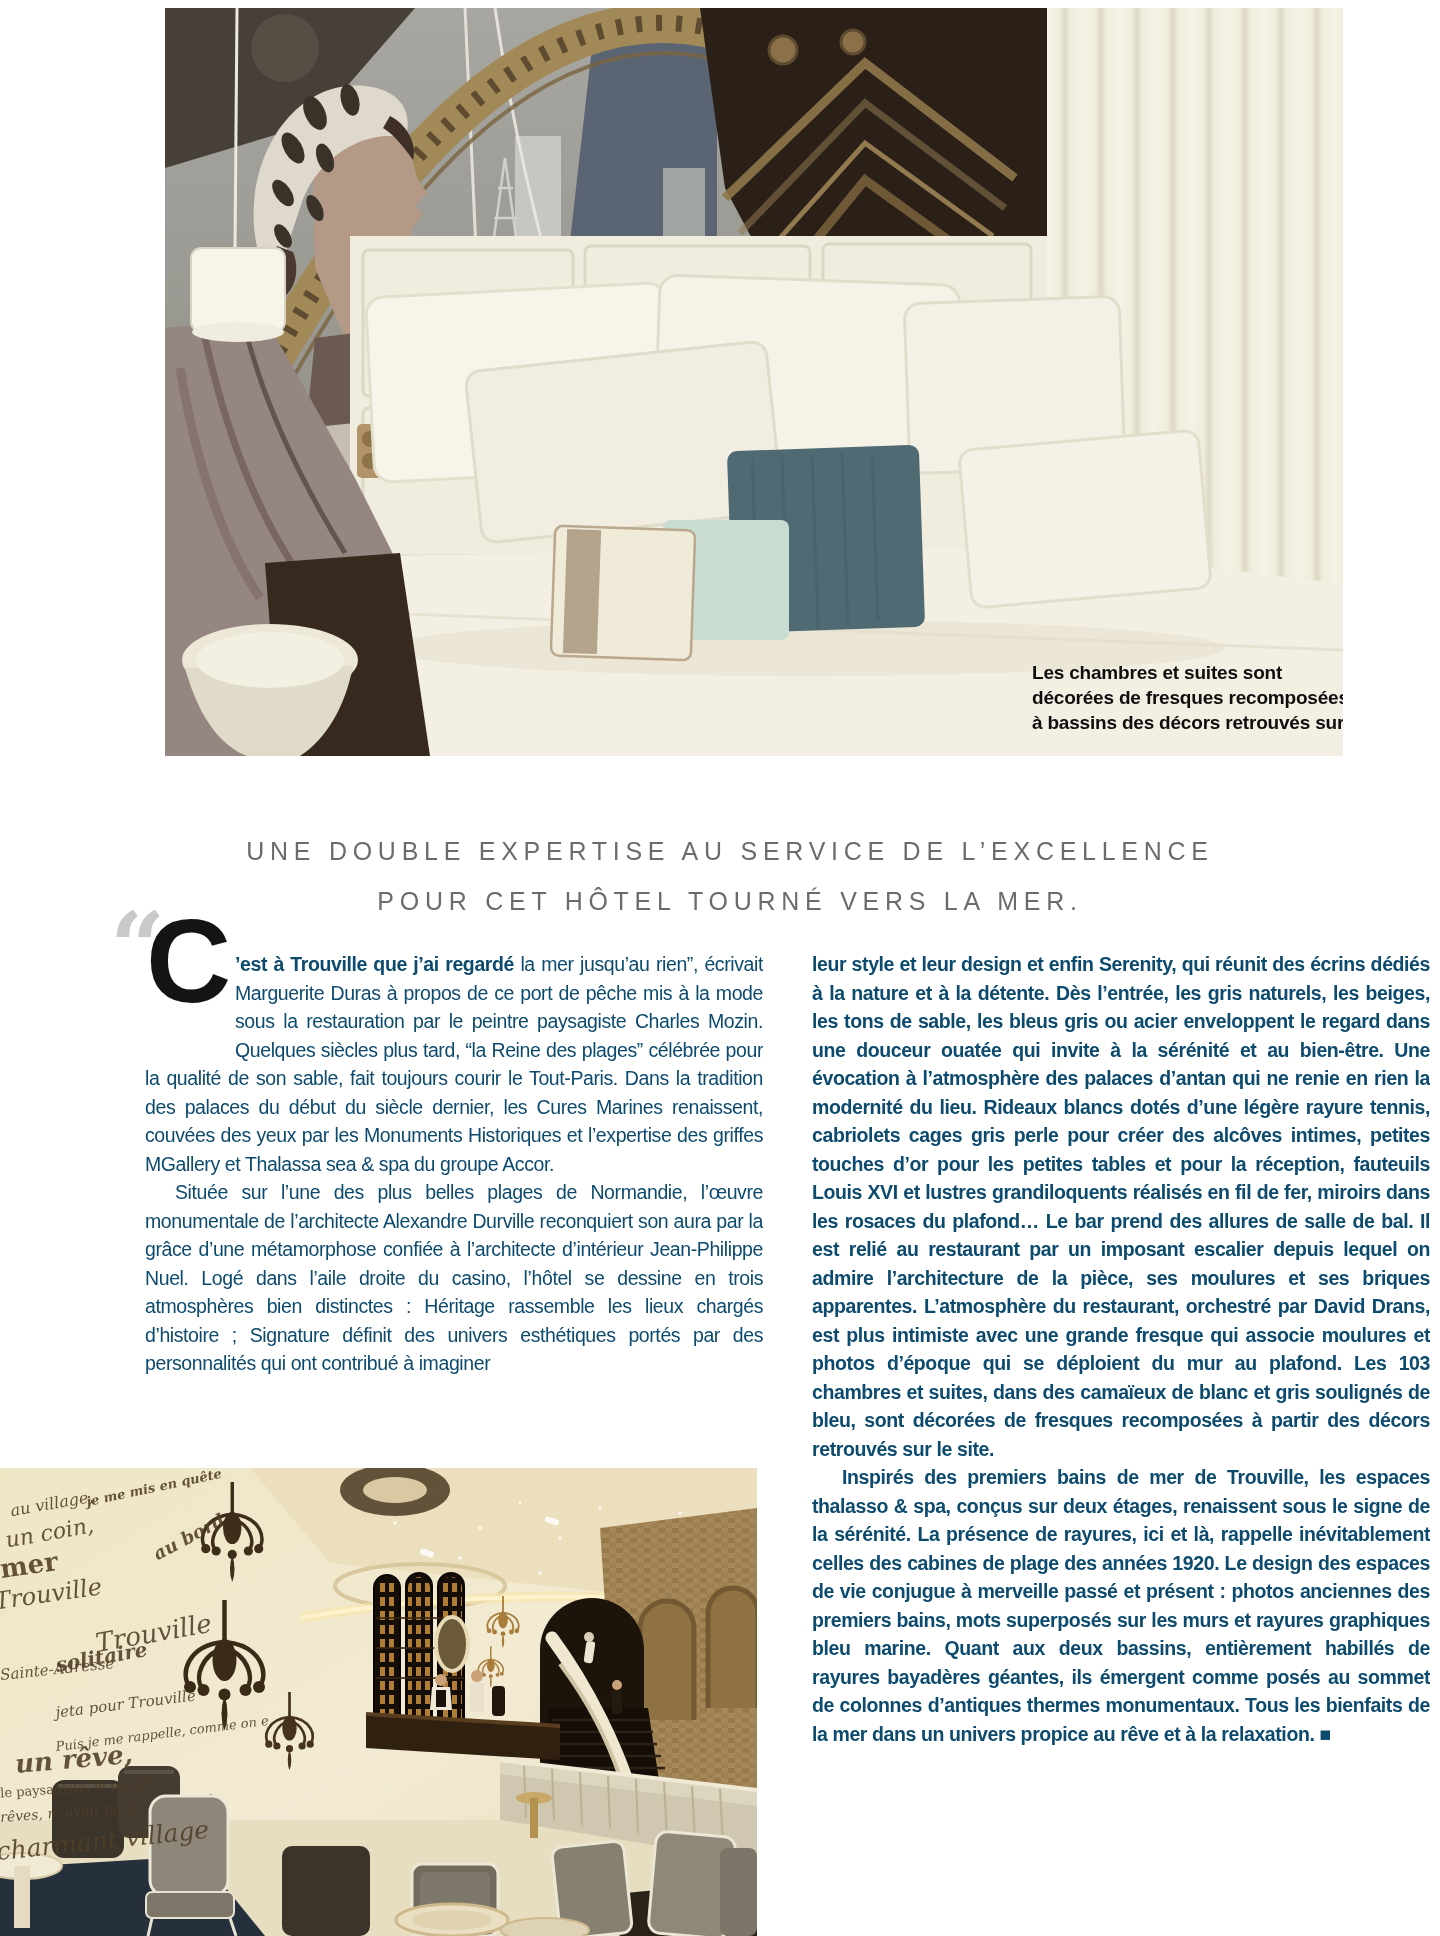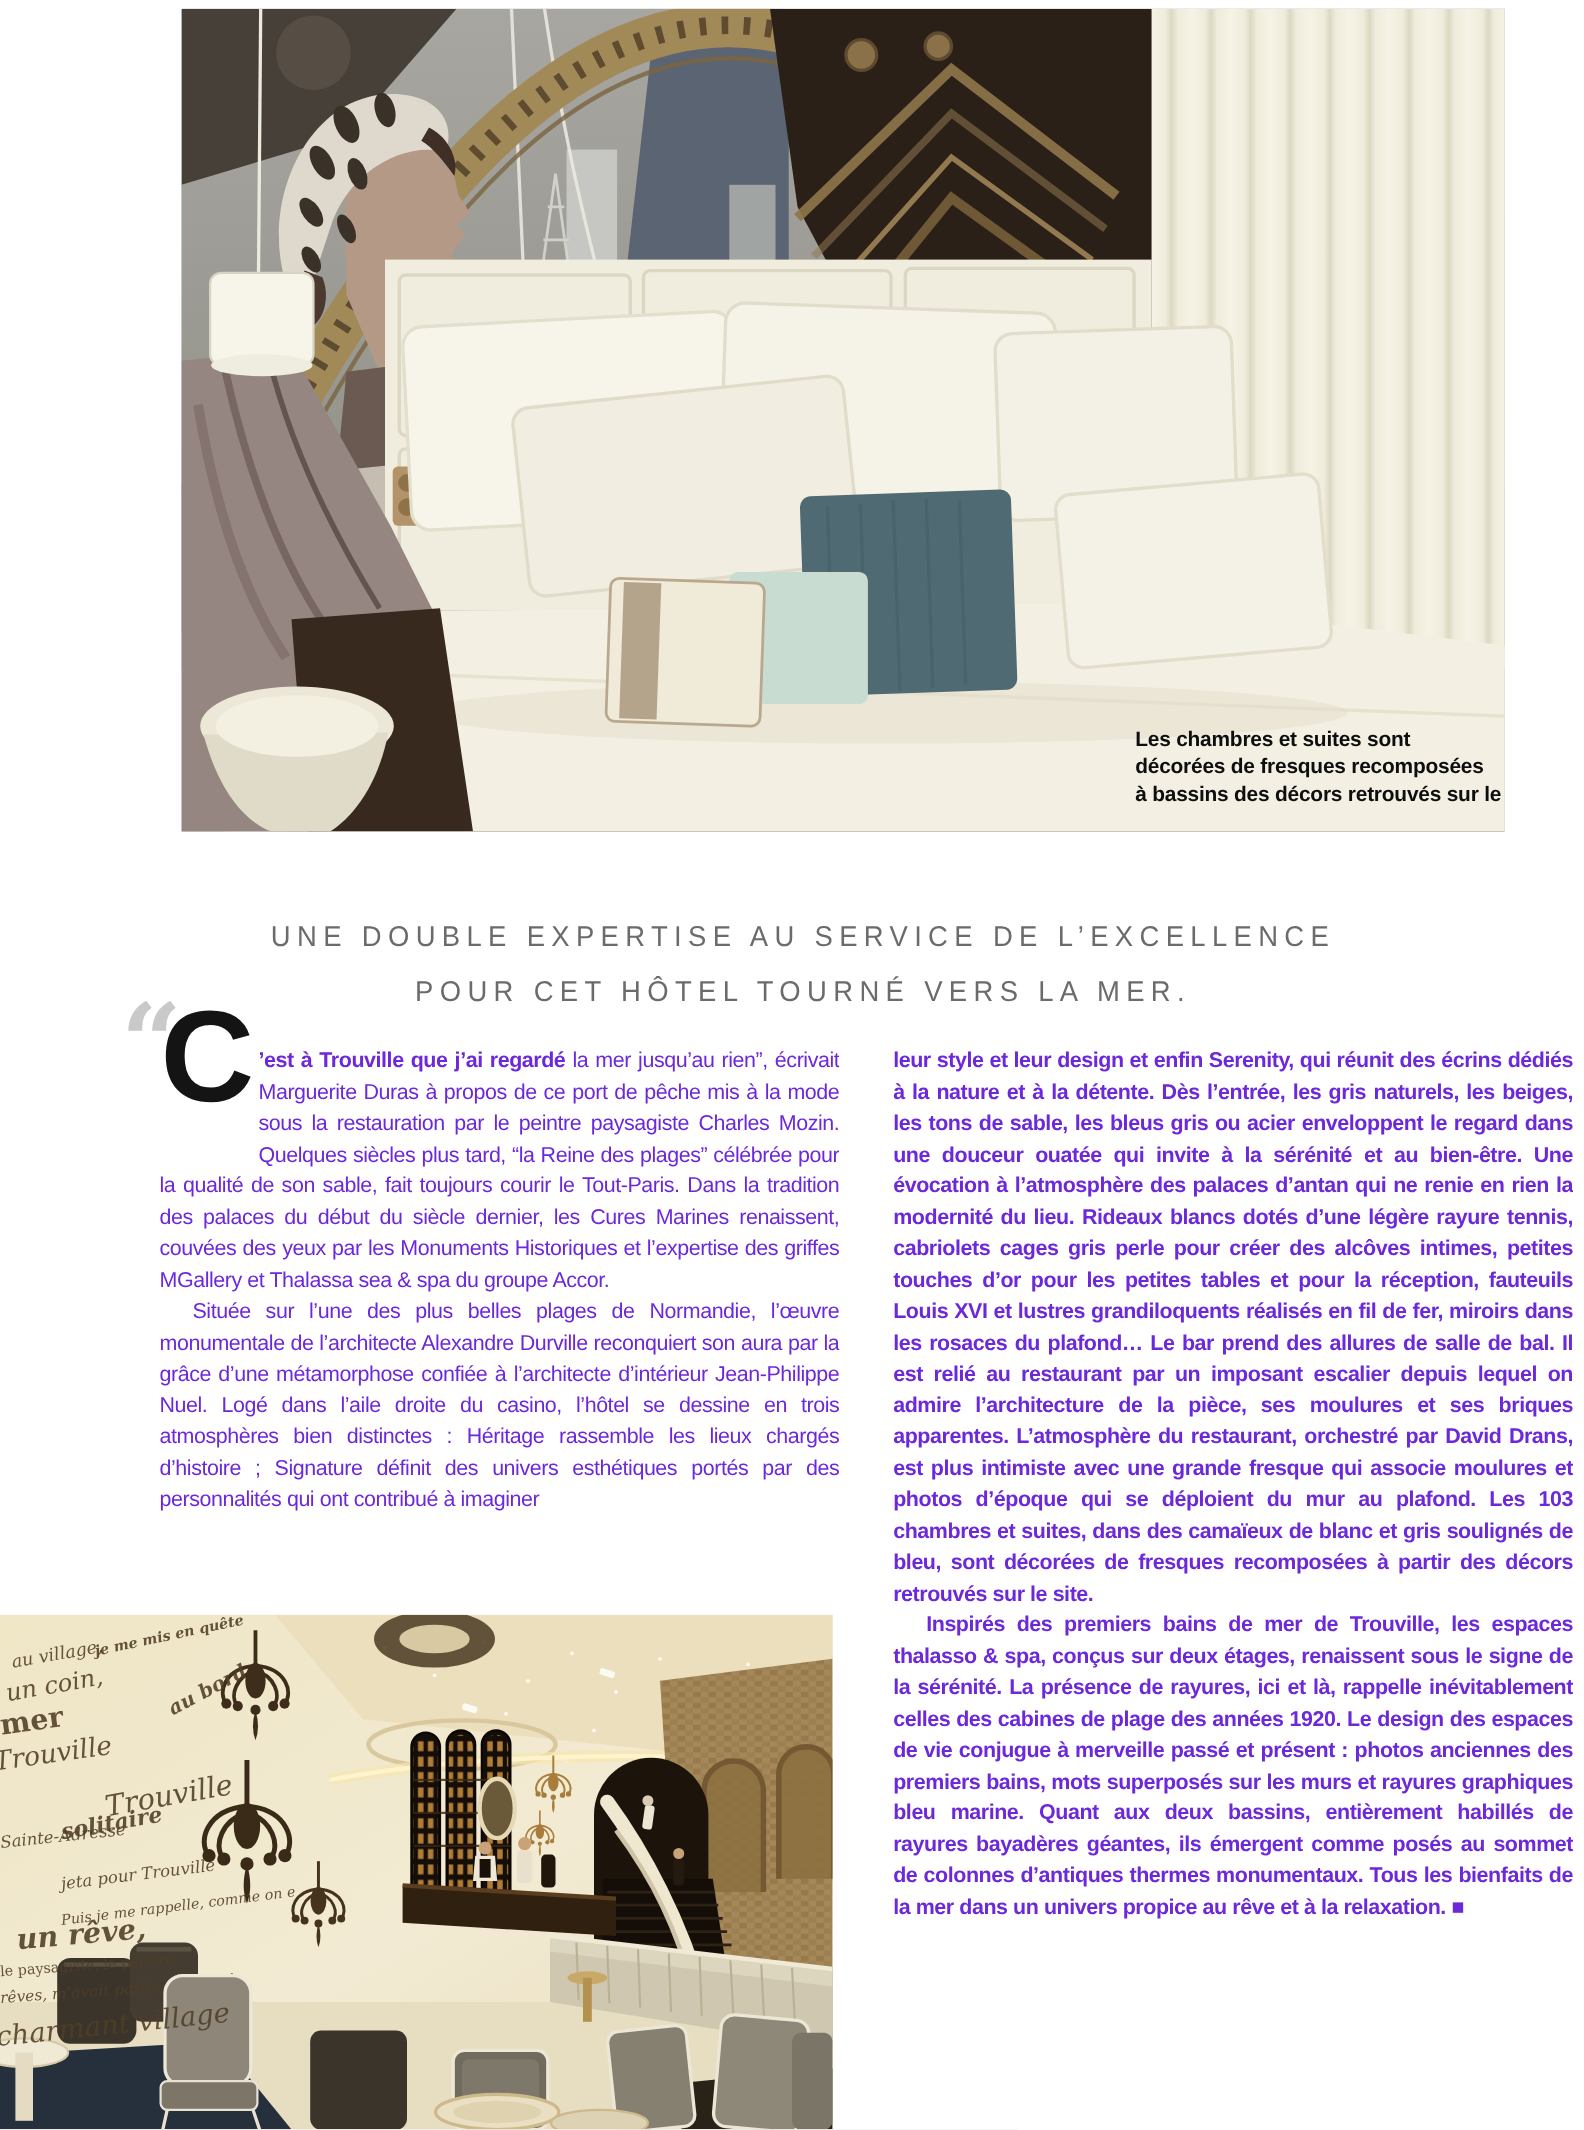--- a/index.html
+++ b/index.html
@@ -1,34 +1,34 @@
 <!DOCTYPE html>
 <html lang="fr"><head>
 <meta charset="utf-8">
 <style>
   html,body{margin:0;padding:0;}
   body{background:#e9e9e9;font-family:"Liberation Sans",sans-serif;}
   .page{position:relative;width:1440px;height:1936px;background:#ffffff;margin:0 auto;overflow:hidden;}
 
   
-  .photo-top{position:absolute;left:165px;top:8px;width:1178px;height:748px;overflow:hidden;background:#9a9993;padding-left:25px;}
+  .photo-top{position:absolute;left:165px;top:8px;width:1178px;height:748px;overflow:hidden;background:#9a9993;}
   .photo-top svg{position:absolute;left:0;top:0;}
   .photo-caption{position:absolute;left:867px;top:652px;width:355px;
     font-size:19px;font-weight:bold;line-height:25px;color:#0e0e0e;letter-spacing:-0.2px;}
   .photo-caption div{white-space:nowrap;}
 
   
   .headline{position:absolute;left:20px;top:826px;width:1420px;text-align:center;
     color:#6b6b6b;font-size:26px;font-weight:400;letter-spacing:6px;line-height:50px;
     transform:scaleX(.96);transform-origin:center;}
   .headline .hl{white-space:nowrap;}
 
   
   .col{position:absolute;top:950px;width:618px;font-size:19.5px;line-height:28.5px;
-    letter-spacing:-0.4px;color:#6d28d9;text-align:justify;}
+    letter-spacing:-0.4px;color:#0c4a6e;text-align:justify;}
   .col-left{left:145px;height:516px;overflow:hidden;}
   .col-right{left:812px;height:900px;overflow:hidden;font-weight:bold;}
   .bp{margin:0;}
   .bp.ind{text-indent:30px;}
   .bld{font-weight:bold;}
   .und{}
   .dcf{float:left;width:90px;height:86px;}
   .dropcap-wrap{position:absolute;left:132px;top:905px;width:160px;height:180px;pointer-events:none;}
   .open-quote{position:absolute;left:-22px;top:-14px;font-family:"DejaVu Serif",serif;
     font-size:96px;color:#c9c9c9;font-weight:bold;}

